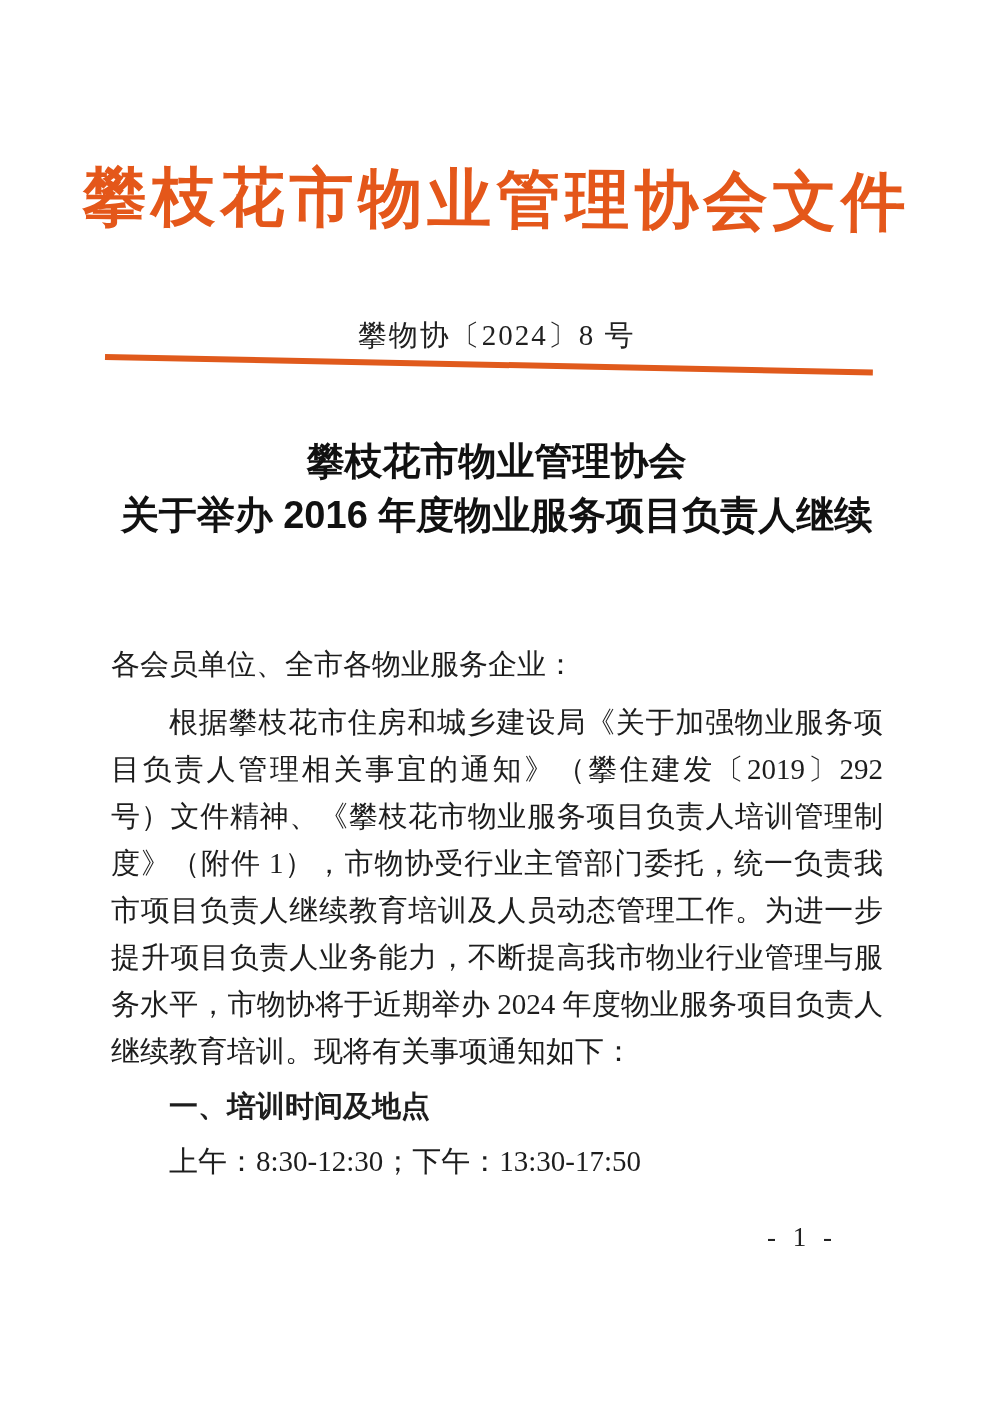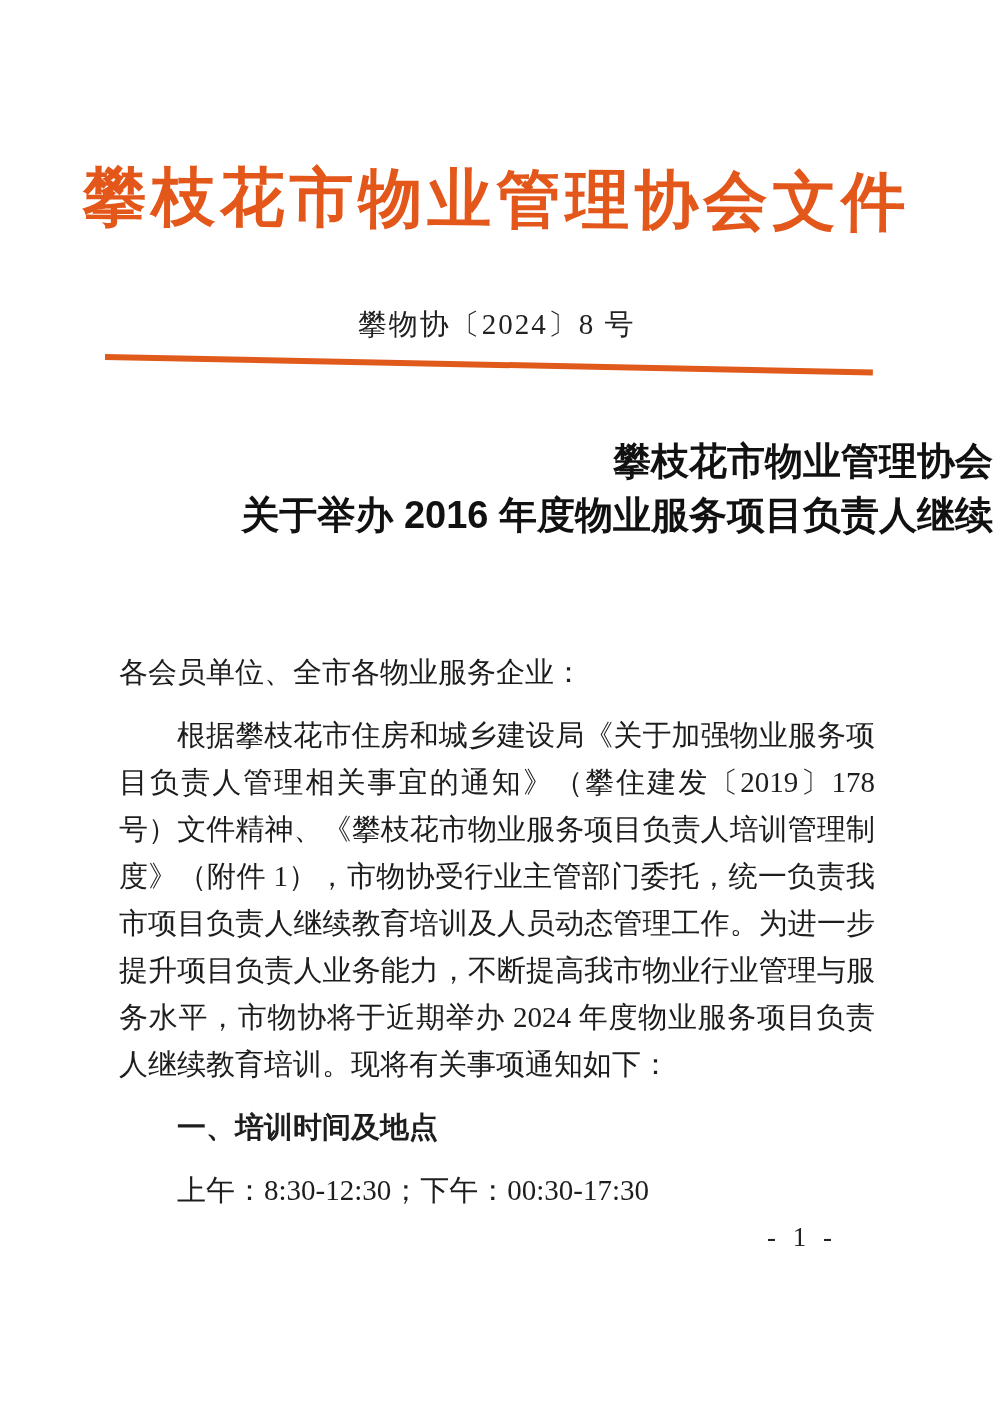--- a/index.html
+++ b/index.html
@@ -27,21 +27,21 @@
     font-size: 64px;
     font-weight: bold;
     letter-spacing: 5px;
     color: #e4571a;
     font-family: "Liberation Serif", "DejaVu Serif", serif;
     transform: rotate(0.4deg);
   }
   
   .doc-number {
     position: absolute;
-    top: 305px;
+    top: 316px;
     left: 0;
     width: 100%;
     text-align: center;
     font-size: 29px;
     letter-spacing: 2px;
     color: #222222;
   }
   
   .divider {
     position: absolute;
@@ -52,40 +52,40 @@
     background: #e05a1c;
     transform: rotate(1.15deg);
     transform-origin: left center;
   }
   
   .title-block {
     position: absolute;
     top: 434px;
     left: 0;
     width: 100%;
-    text-align: right;
+    text-align: center;
     font-size: 38px;
     font-weight: bold;
     line-height: 54px;
     color: #111111;
     font-family: "Liberation Sans", "DejaVu Sans", sans-serif;
   }
   
   .body-text {
     position: absolute;
     top: 633px;
     left: 103px;
     width: 788px;
     font-size: 29px;
     line-height: 47px;
     text-align: justify;
     color: #1d1d1d;
   }
   .body-text p {
-    margin: 16px;
+    margin: 8px;
   }
   .salutation {
     margin-bottom: 11px !important;
   }
   .indent {
     text-indent: 2em;
   }
   .bold-heading {
     font-weight: bold;
     font-family: Liberation Serif, serif;
@@ -111,20 +111,20 @@
 
   <div class="divider"></div>
 
   <div class="title-block">
     <div>攀枝花市物业管理协会</div>
     <div>关于举办 2016 年度物业服务项目负责人继续</div>
   </div>
 
   <div class="body-text">
     <p class="salutation">各会员单位、全市各物业服务企业：</p>
-    <p class="indent">根据攀枝花市住房和城乡建设局《关于加强物业服务项目负责人管理相关事宜的通知》（攀住建发〔2019〕178 号）文件精神、《攀枝花市物业服务项目负责人培训管理制度》（附件 1），市物协受行业主管部门委托，统一负责我市项目负责人继续教育培训及人员动态管理工作。为进一步提升项目负责人业务能力，不断提高我市物业行业管理与服务水平，市物协将于近期举办 2024 年度物业服务项目负责人继续教育培训。现将有关事项通知如下：</p>
+    <p class="indent">根据攀枝花市住房和城乡建设局《关于加强物业服务项目负责人管理相关事宜的通知》（攀住建发〔2019〕292 号）文件精神、《攀枝花市物业服务项目负责人培训管理制度》（附件 1），市物协受行业主管部门委托，统一负责我市项目负责人继续教育培训及人员动态管理工作。为进一步提升项目负责人业务能力，不断提高我市物业行业管理与服务水平，市物协将于近期举办 2024 年度物业服务项目负责人继续教育培训。现将有关事项通知如下：</p>
     <p class="indent bold-heading">一、培训时间及地点</p>
-    <p class="indent">上午：8:30-12:30；下午：00:30-17:30</p>
+    <p class="indent">上午：8:30-12:30；下午：13:30-17:50</p>
   </div>
 
   <div class="page-number">- 1 -</div>
 
 </div>
 
 </body></html>

